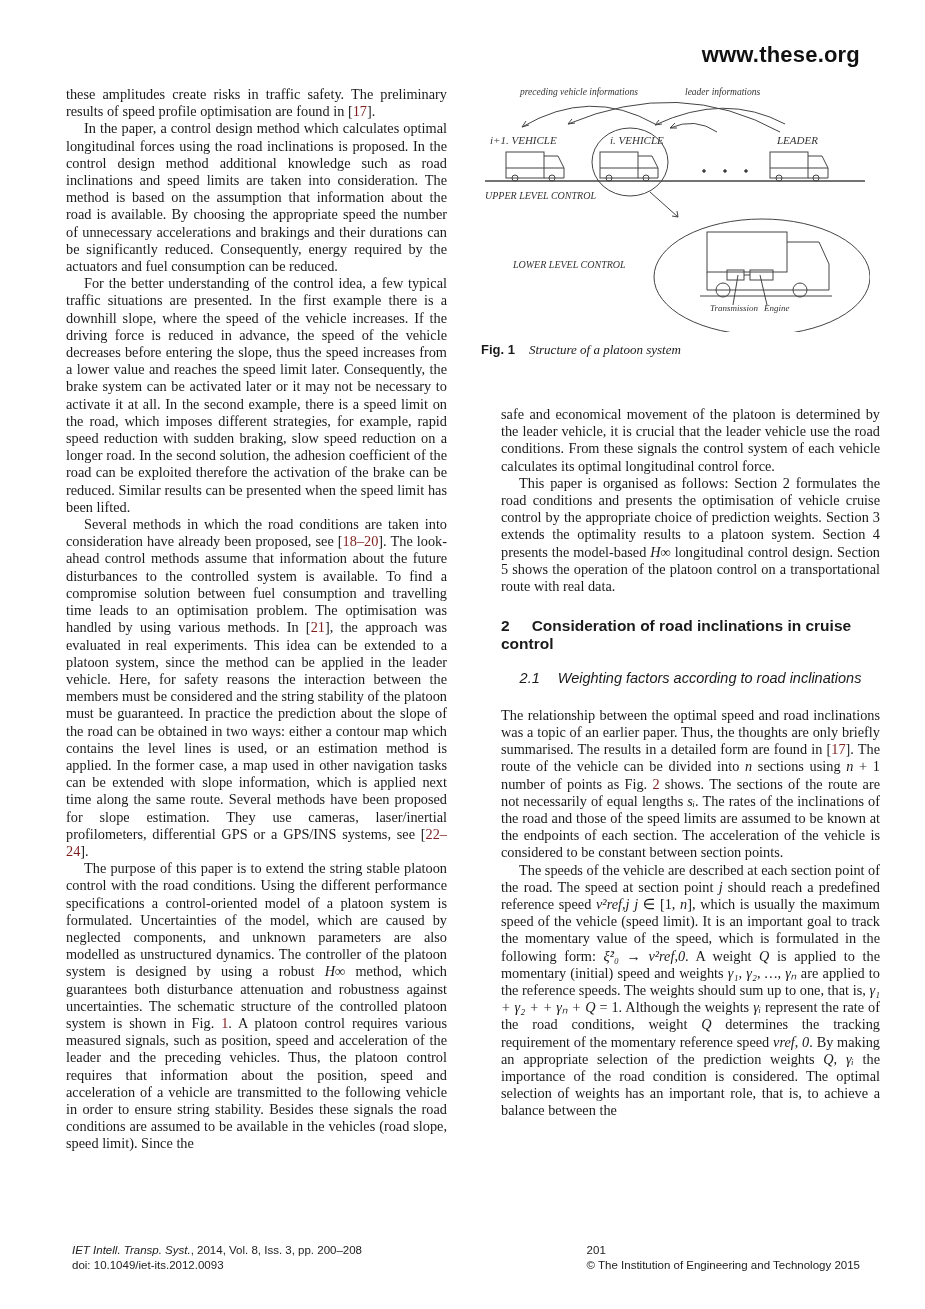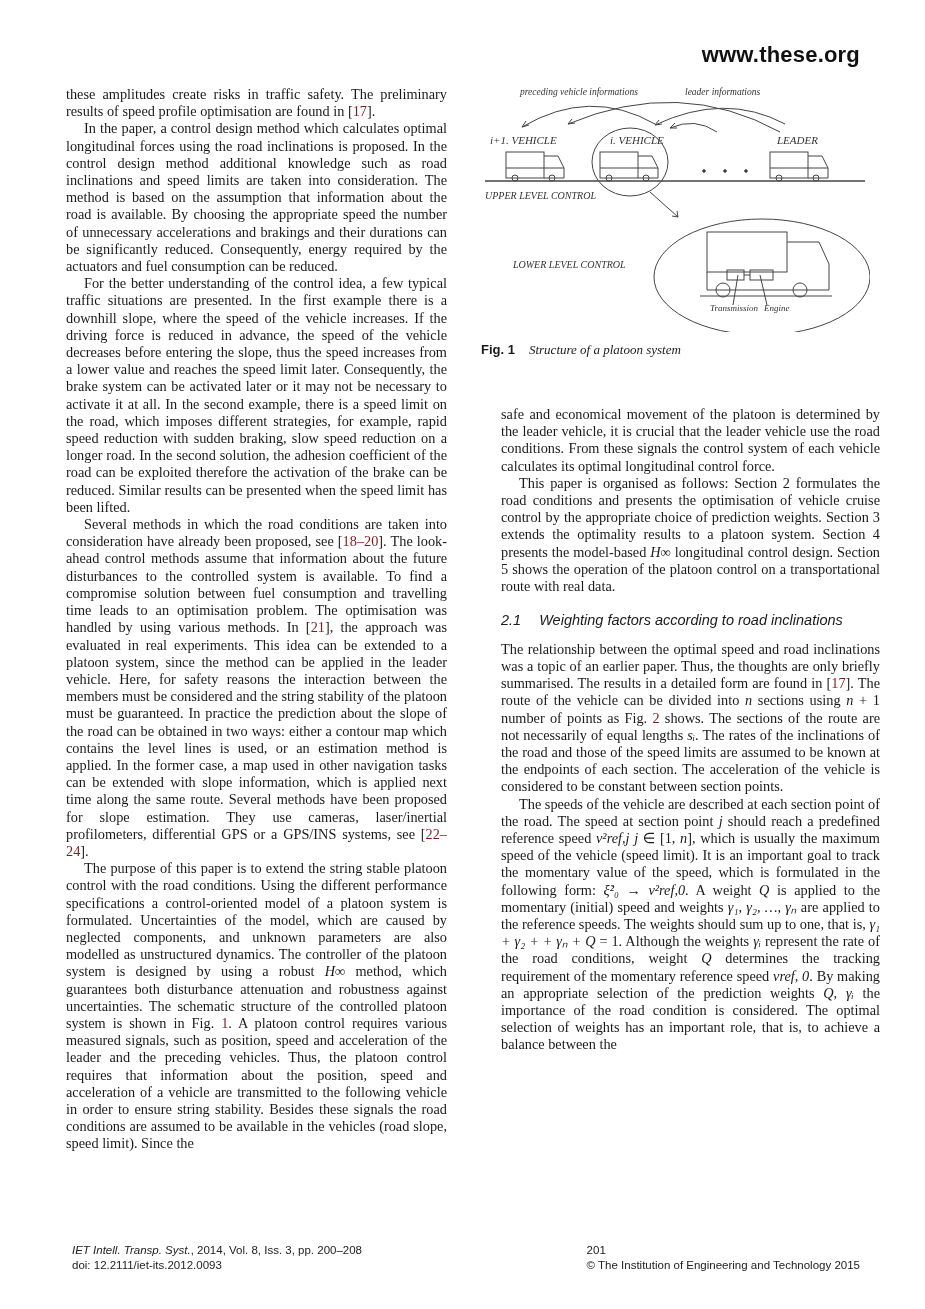--- a/index.html
+++ b/index.html
@@ -10,23 +10,23 @@
   .col.right{left:501px;top:406px;width:379px;}
   .col p{margin:0;text-indent:18px;}
   .col p.noind{text-indent:0;}
   .ref{color:#7f1d1d;}
   .fig{position:absolute;left:480px;top:82px;width:390px;height:250px;font-style:italic;}
   .figcap{position:absolute;left:481px;top:342px;font-size:13px;}
   .figcap .lbl{font-family:"Liberation Sans",sans-serif;font-weight:bold;}
   .figcap .txt{font-family:"Liberation Serif",serif;font-style:italic;margin-left:14px;}
   .h2{font-family:"Liberation Sans",sans-serif;font-weight:bold;font-size:15.5px;line-height:18px;margin:22px 0 0 0;text-align:left;}
   .h2 .num{margin-right:22px;}
-  .h3{font-family:"Liberation Sans",sans-serif;font-style:italic;font-size:14.5px;line-height:16.5px;margin:17px 0 0 0;text-align:left;}
+  .h3{font-family:"Liberation Sans",sans-serif;font-style:italic;font-size:14.5px;line-height:16.5px;margin:17px 0 0 0;text-align:center;}
   .h3 .num{margin-right:18px;}
-  .sec-body{margin-top:12px;}
+  .sec-body{margin-top:20px;}
   i{font-style:italic;}
   .foot{position:absolute;top:1243px;font-family:"Liberation Sans",sans-serif;font-size:11.5px;line-height:15px;color:#222;}
   .foot.left{left:72px;}
   .foot.right{right:65px;text-align:left;}
 </style>
 </head>
 <body>
 
 <div class="site">www.these.org</div>
 
@@ -103,27 +103,28 @@
 
 <div class="figcap">
   <span class="lbl">Fig. 1</span><span class="txt">Structure of a platoon system</span>
 </div>
 
 <div class="col right">
   <div id="righttop">
       <p class="noind"><span>safe and economical movement of the platoon is determined by the leader vehicle, it is crucial that the leader vehicle use the road conditions. From these signals the control system of each vehicle calculates its optimal longitudinal control force.</span></p>
       <p><span>This paper is organised as follows: Section 2 formulates the road conditions and presents the optimisation of vehicle cruise control by the appropriate choice of prediction weights. Section 3 extends the optimality results to a platoon system. Section 4 presents the model-based </span><i>H∞</i><span> longitudinal control design. Section 5 shows the operation of the platoon control on a transportational route with real data.</span></p>
     </div>
+  <div class="h2"><span class="num">2</span><span>Consideration of road inclinations in cruise control</span></div>
   <div class="h3"><span class="num">2.1</span><span>Weighting factors according to road inclinations</span></div>
   <div class="sec-body" id="rightbottom">
       <p class="noind"><span>The relationship between the optimal speed and road inclinations was a topic of an earlier paper. Thus, the thoughts are only briefly summarised. The results in a detailed form are found in [</span><span class="ref">17</span><span>]. The route of the vehicle can be divided into </span><i>n</i><span> sections using </span><i>n</i><span> + 1 number of points as Fig. </span><span class="ref">2</span><span> shows. The sections of the route are not necessarily of equal lengths </span><i>sᵢ</i><span>. The rates of the inclinations of the road and those of the speed limits are assumed to be known at the endpoints of each section. The acceleration of the vehicle is considered to be constant between section points.</span></p>
       <p><span>The speeds of the vehicle are described at each section point of the road. The speed at section point </span><i>j</i><span> should reach a predefined reference speed </span><i>v²ref,j</i><span>  </span><i>j</i><span> ∈ [1, </span><i>n</i><span>], which is usually the maximum speed of the vehicle (speed limit). It is an important goal to track the momentary value of the speed, which is formulated in the following form: </span><i>ξ̇²₀ → v²ref,0</i><span>. A weight </span><i>Q</i><span> is applied to the momentary (initial) speed and weights </span><i>γ₁, γ₂, …, γₙ</i><span> are applied to the reference speeds. The weights should sum up to one, that is, </span><i>γ₁ + γ₂ + + γₙ + Q</i><span> = 1. Although the weights </span><i>γᵢ</i><span> represent the rate of the road conditions, weight </span><i>Q</i><span> determines the tracking requirement of the momentary reference speed </span><i>vref, 0</i><span>. By making an appropriate selection of the prediction weights </span><i>Q, γᵢ</i><span> the importance of the road condition is considered. The optimal selection of weights has an important role, that is, to achieve a balance between the</span></p>
     </div>
 </div>
 
 <div class="foot left">
   <div><i>IET Intell. Transp. Syst.</i><span>, 2014, Vol. 8, Iss. 3, pp. 200–208</span></div>
-  <div>doi: 12.2111/iet-its.2012.0093</div>
+  <div>doi: 10.1049/iet-its.2012.0093</div>
 </div>
 <div class="foot right">
   <div>201</div>
   <div>© The Institution of Engineering and Technology 2015</div>
 </div>
 
 </body></html>

